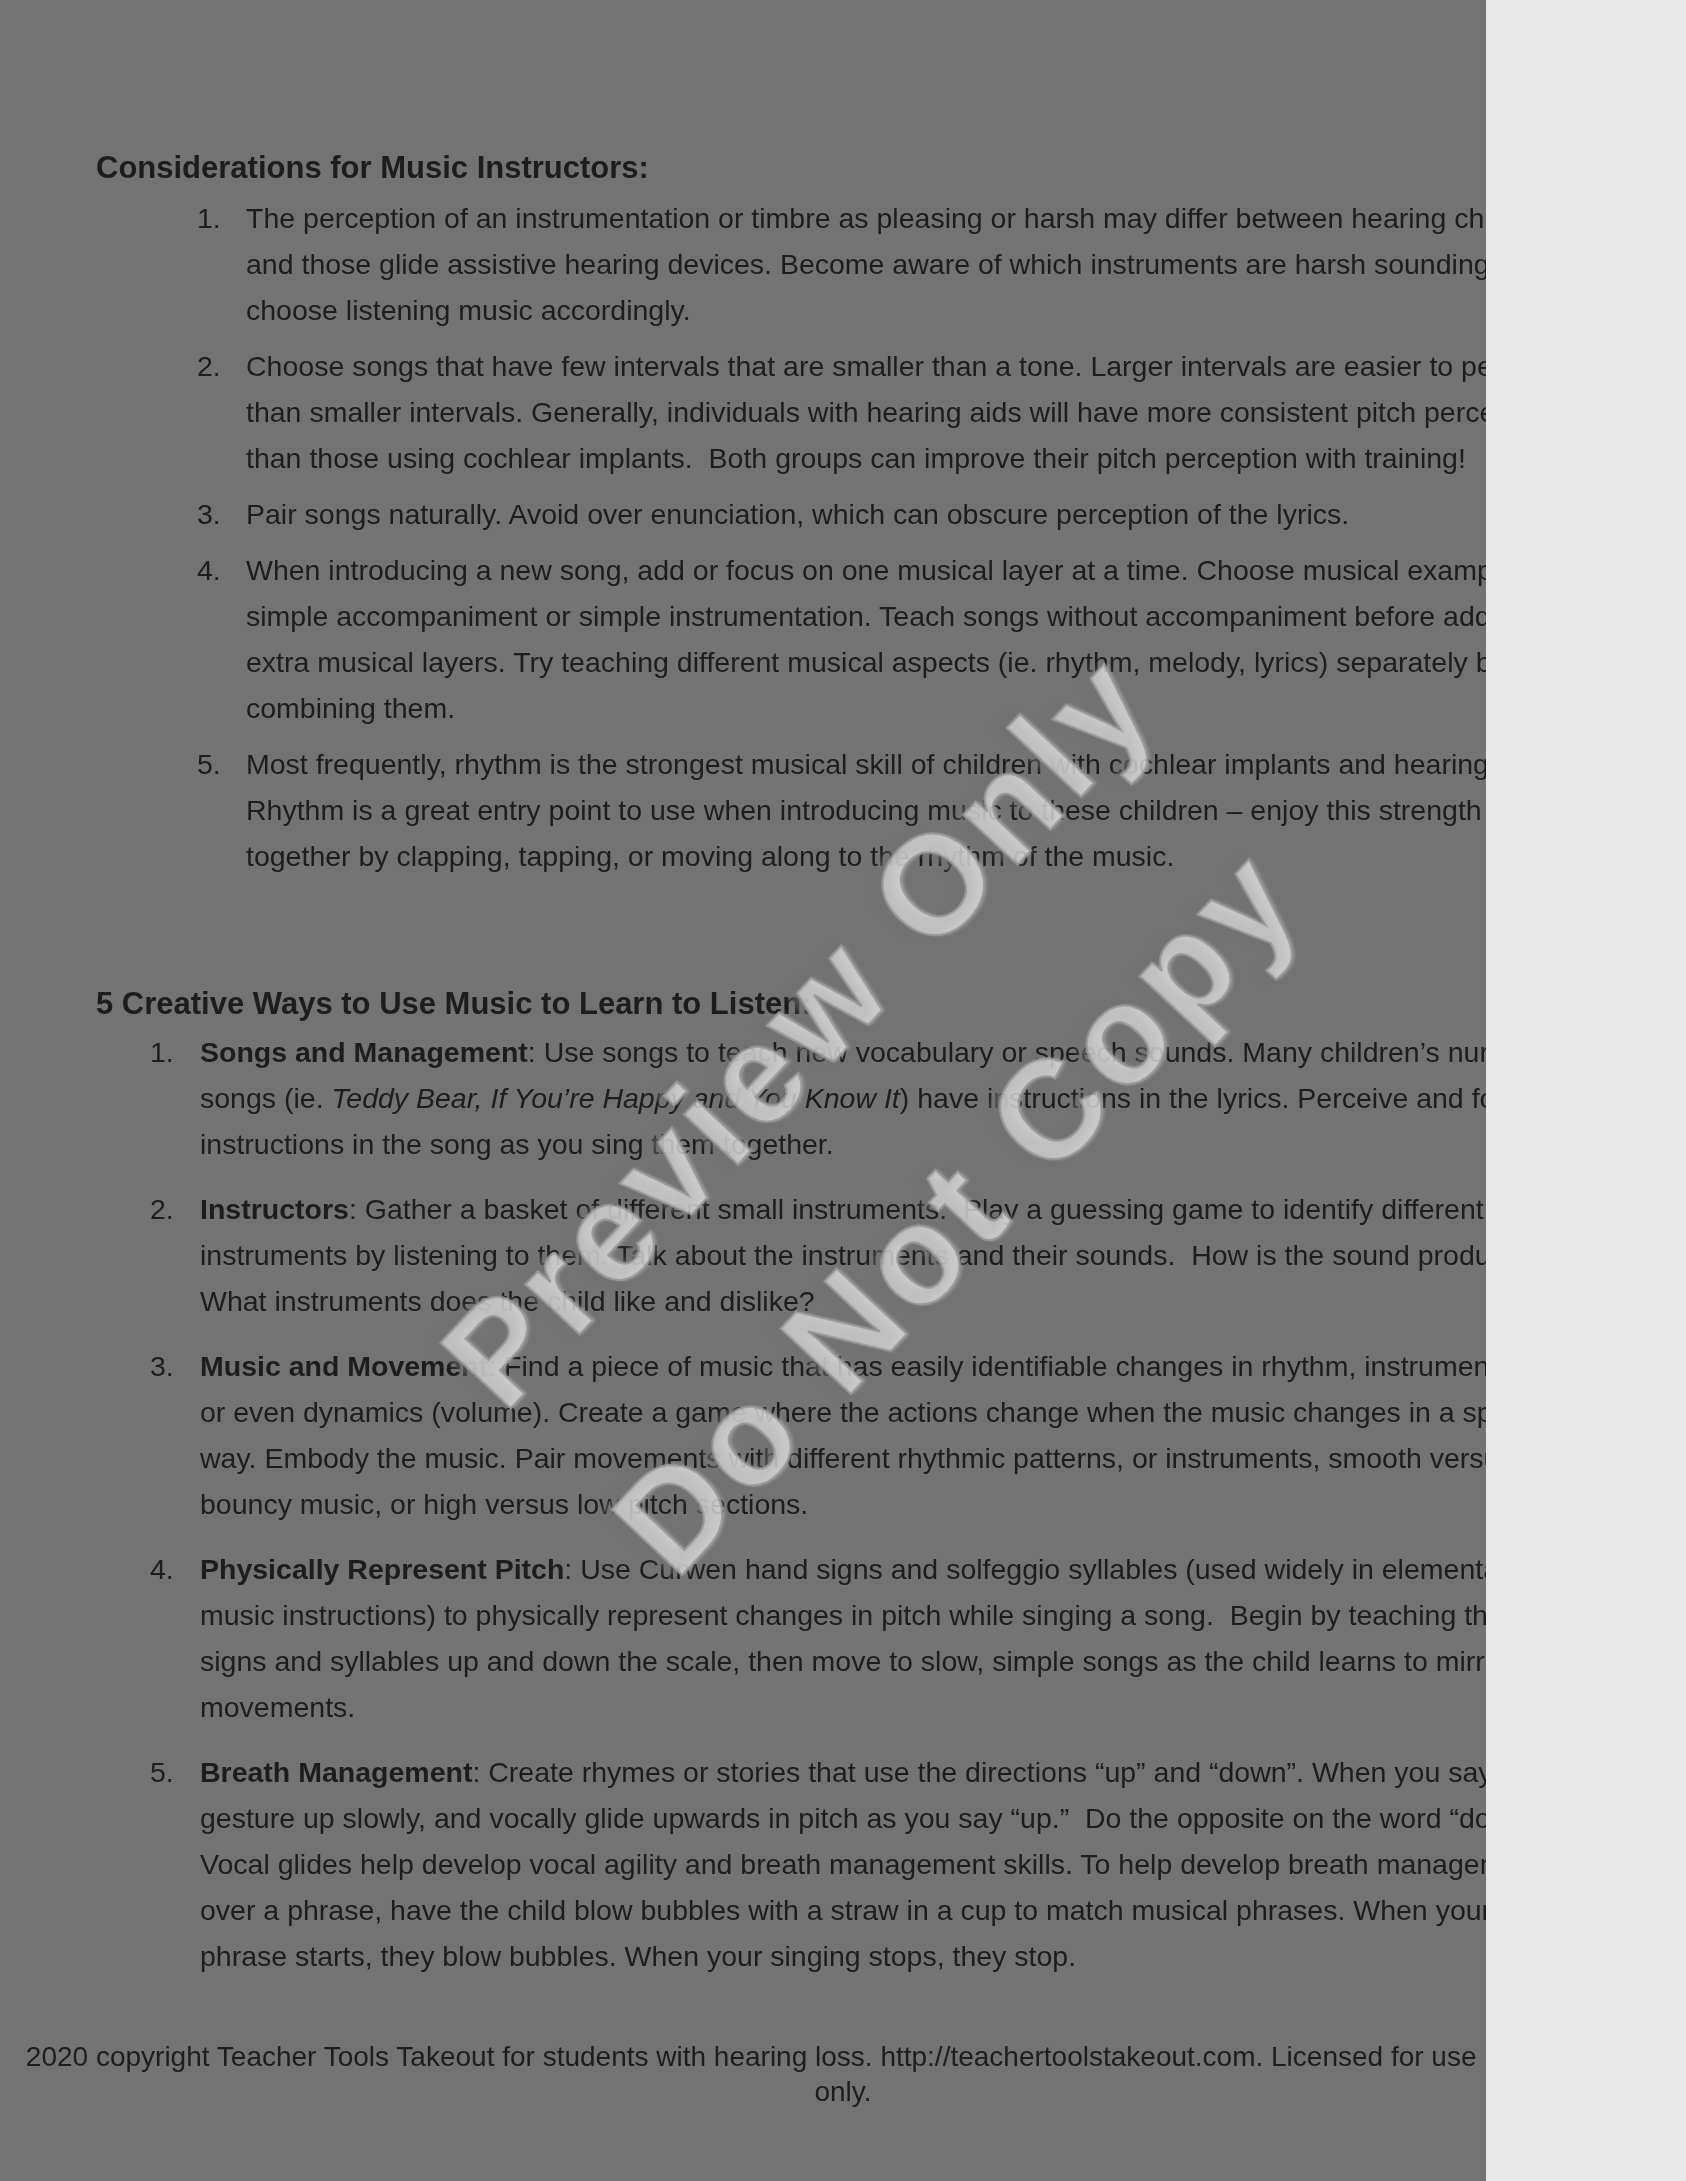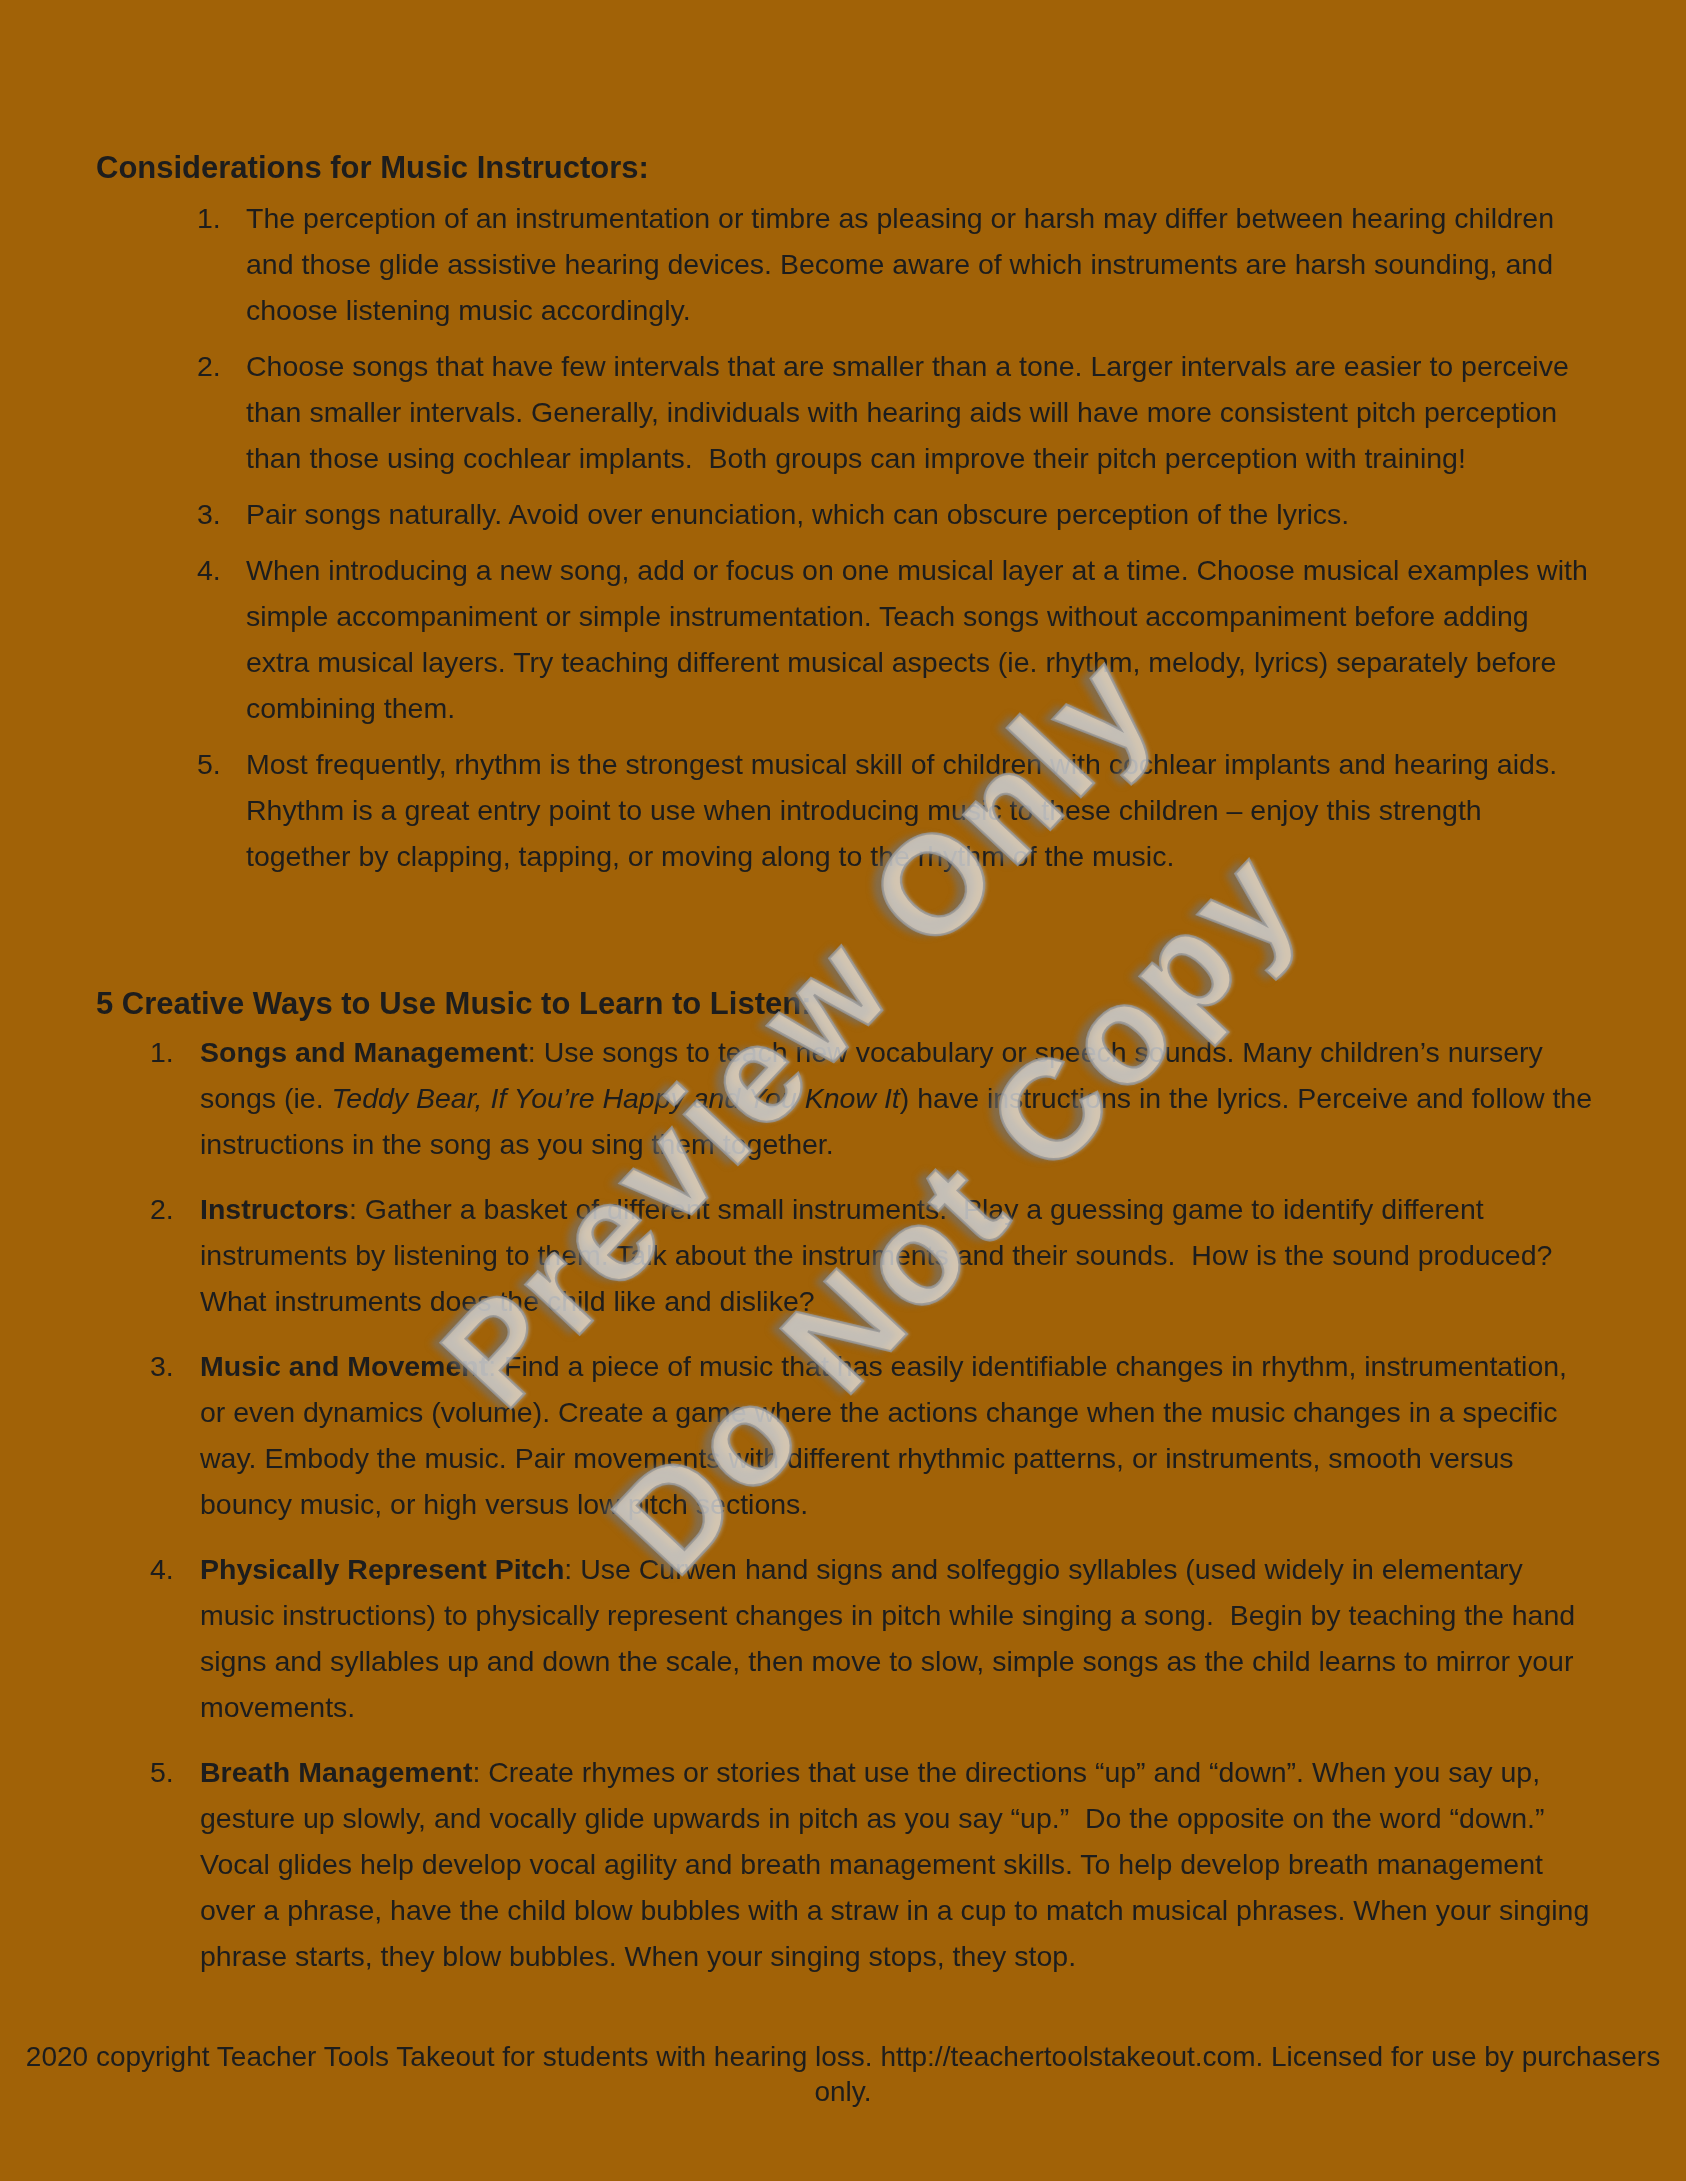--- a/index.html
+++ b/index.html
@@ -1,20 +1,20 @@
 <!DOCTYPE html>
 <html style="font-size:14.7px"><head>
 <meta charset="utf-8">
 <style>
   html, body { margin: 0; padding: 0; background: #e8e8e8; }
   .page {
     position: relative;
-    width: 1686px;
+    width: 1486px;
     height: 2182px;
-    background: #a16207;
+    background: #737373;
     overflow: hidden;
     font-family: "Liberation Sans", sans-serif;
     color: #1d1d1d;
   }
   .heading {
     position: absolute;
     left: 96px;
     font-size: 31px;
     font-weight: 700;
     line-height: 40px;

